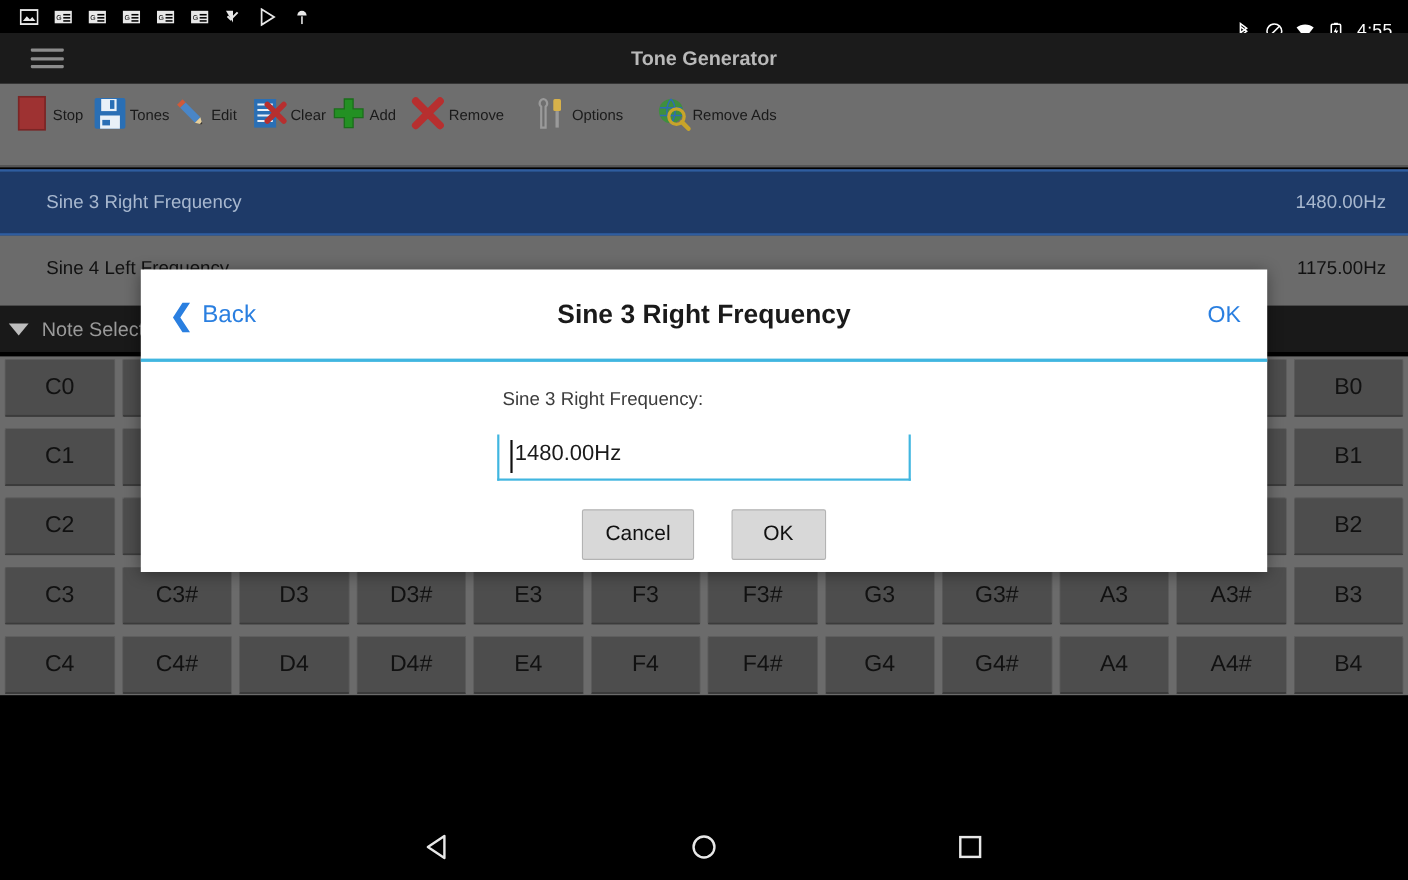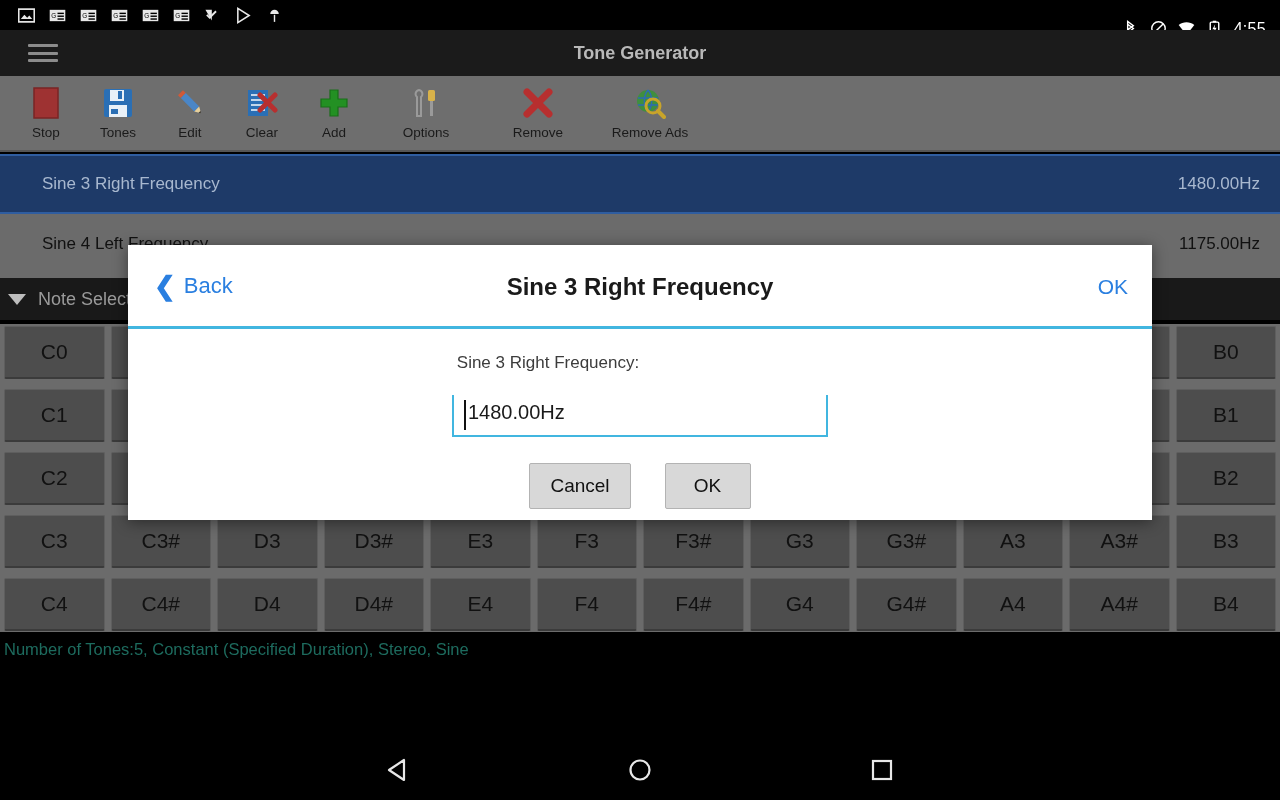--- a/index.html
+++ b/index.html
@@ -35,21 +35,21 @@
     font-size: 18px; font-weight: bold;
   }
 
   
   .toolbar {
     position: absolute; left: 0; top: 76px; width: 1280px; height: 76px;
     background: #6e6e6e; border-bottom: 2px solid #555;
     display: flex; align-items: flex-start; padding-left: 10px;
   }
   .tool {
-    width: 72px; display: flex; flex-direction: column; align-items: center;
+    width: 72px; display: flex; flex-direction: row; align-items: center;
     padding-top: 8px; cursor: pointer;
   }
   .tool.wide { width: 112px; }
   .tool-ico { width: 38px; height: 38px; display: flex; align-items: center; justify-content: center; }
   .tool-lbl { margin-top: 3px; font-size: 13.5px; color: #1a1a1a; white-space: nowrap; }
 
   
   .list { position: absolute; left: 0; top: 154px; width: 1280px; height: 124px; background: #6b6b6b; }
   .row { height: 60px; display: flex; align-items: center; padding: 0 20px 0 42px;
          justify-content: space-between; }
@@ -268,37 +268,37 @@
       <div class="tool-ico">
         <svg width="32" height="32" viewBox="0 0 32 32">
             <path d="M12 3h8v9h9v8h-9v9h-8v-9H3v-8h9z" fill="#239023" stroke="#1a6e1a" stroke-width="1.2"></path>
           </svg>
       </div>
       <div class="tool-lbl">Add</div>
     </div>
     <div class="tool wide">
       <div class="tool-ico">
         <svg width="32" height="32" viewBox="0 0 32 32">
-            <path d="M9 3a4 4 0 0 0-2 7v19h4V10a4 4 0 0 0-2-7z" fill="none" stroke="#9a9a9a" stroke-width="2"></path>
-            <rect x="18" y="3" width="7" height="11" rx="1.5" fill="#d8b24a"></rect>
-            <rect x="20" y="14" width="3" height="15" fill="#9a9a9a"></rect>
-          </svg>
-      </div>
-      <div class="tool-lbl">Options</div>
-    </div>
-    <div class="tool wide">
-      <div class="tool-ico">
-        <svg width="32" height="32" viewBox="0 0 32 32">
             <g stroke="#b72f2f" stroke-width="7" stroke-linecap="round">
               <line x1="5" y1="5" x2="27" y2="27"></line>
               <line x1="27" y1="5" x2="5" y2="27"></line>
             </g>
           </svg>
       </div>
       <div class="tool-lbl">Remove</div>
+    </div>
+    <div class="tool wide">
+      <div class="tool-ico">
+        <svg width="32" height="32" viewBox="0 0 32 32">
+            <path d="M9 3a4 4 0 0 0-2 7v19h4V10a4 4 0 0 0-2-7z" fill="none" stroke="#9a9a9a" stroke-width="2"></path>
+            <rect x="18" y="3" width="7" height="11" rx="1.5" fill="#d8b24a"></rect>
+            <rect x="20" y="14" width="3" height="15" fill="#9a9a9a"></rect>
+          </svg>
+      </div>
+      <div class="tool-lbl">Options</div>
     </div>
     <div class="tool wide">
       <div class="tool-ico">
         <svg width="32" height="32" viewBox="0 0 32 32">
             <circle cx="14" cy="14" r="11" fill="#3f8f3f"></circle>
             <path d="M4 11h20M4 18h20M14 3c5 6 5 16 0 22M14 3c-5 6-5 16 0 22" fill="none" stroke="#2d6bb5" stroke-width="1.3"></path>
             <circle cx="19" cy="19" r="7" fill="none" stroke="#c8a42a" stroke-width="3"></circle>
             <line x1="24" y1="24" x2="30" y2="30" stroke="#c8a42a" stroke-width="4" stroke-linecap="round"></line>
           </svg>
       </div>
@@ -378,21 +378,20 @@
       <div class="key">E4</div>
       <div class="key">F4</div>
       <div class="key">F4#</div>
       <div class="key">G4</div>
       <div class="key">G4#</div>
       <div class="key">A4</div>
       <div class="key">A4#</div>
       <div class="key">B4</div>
     </div>
 
-  <div class="statusline">Number of Tones:5, Constant (Specified Duration), Stereo, Sine</div>
 
   <div class="adwrap">
     
     
   </div>
 
   <div class="navbar">
     <div class="nav-btn">
       <svg width="26" height="26" viewBox="0 0 26 26">
           <polygon points="19,3 19,23 4,13" fill="none" stroke="#e8e8e8" stroke-width="2.2" stroke-linejoin="round"></polygon>

